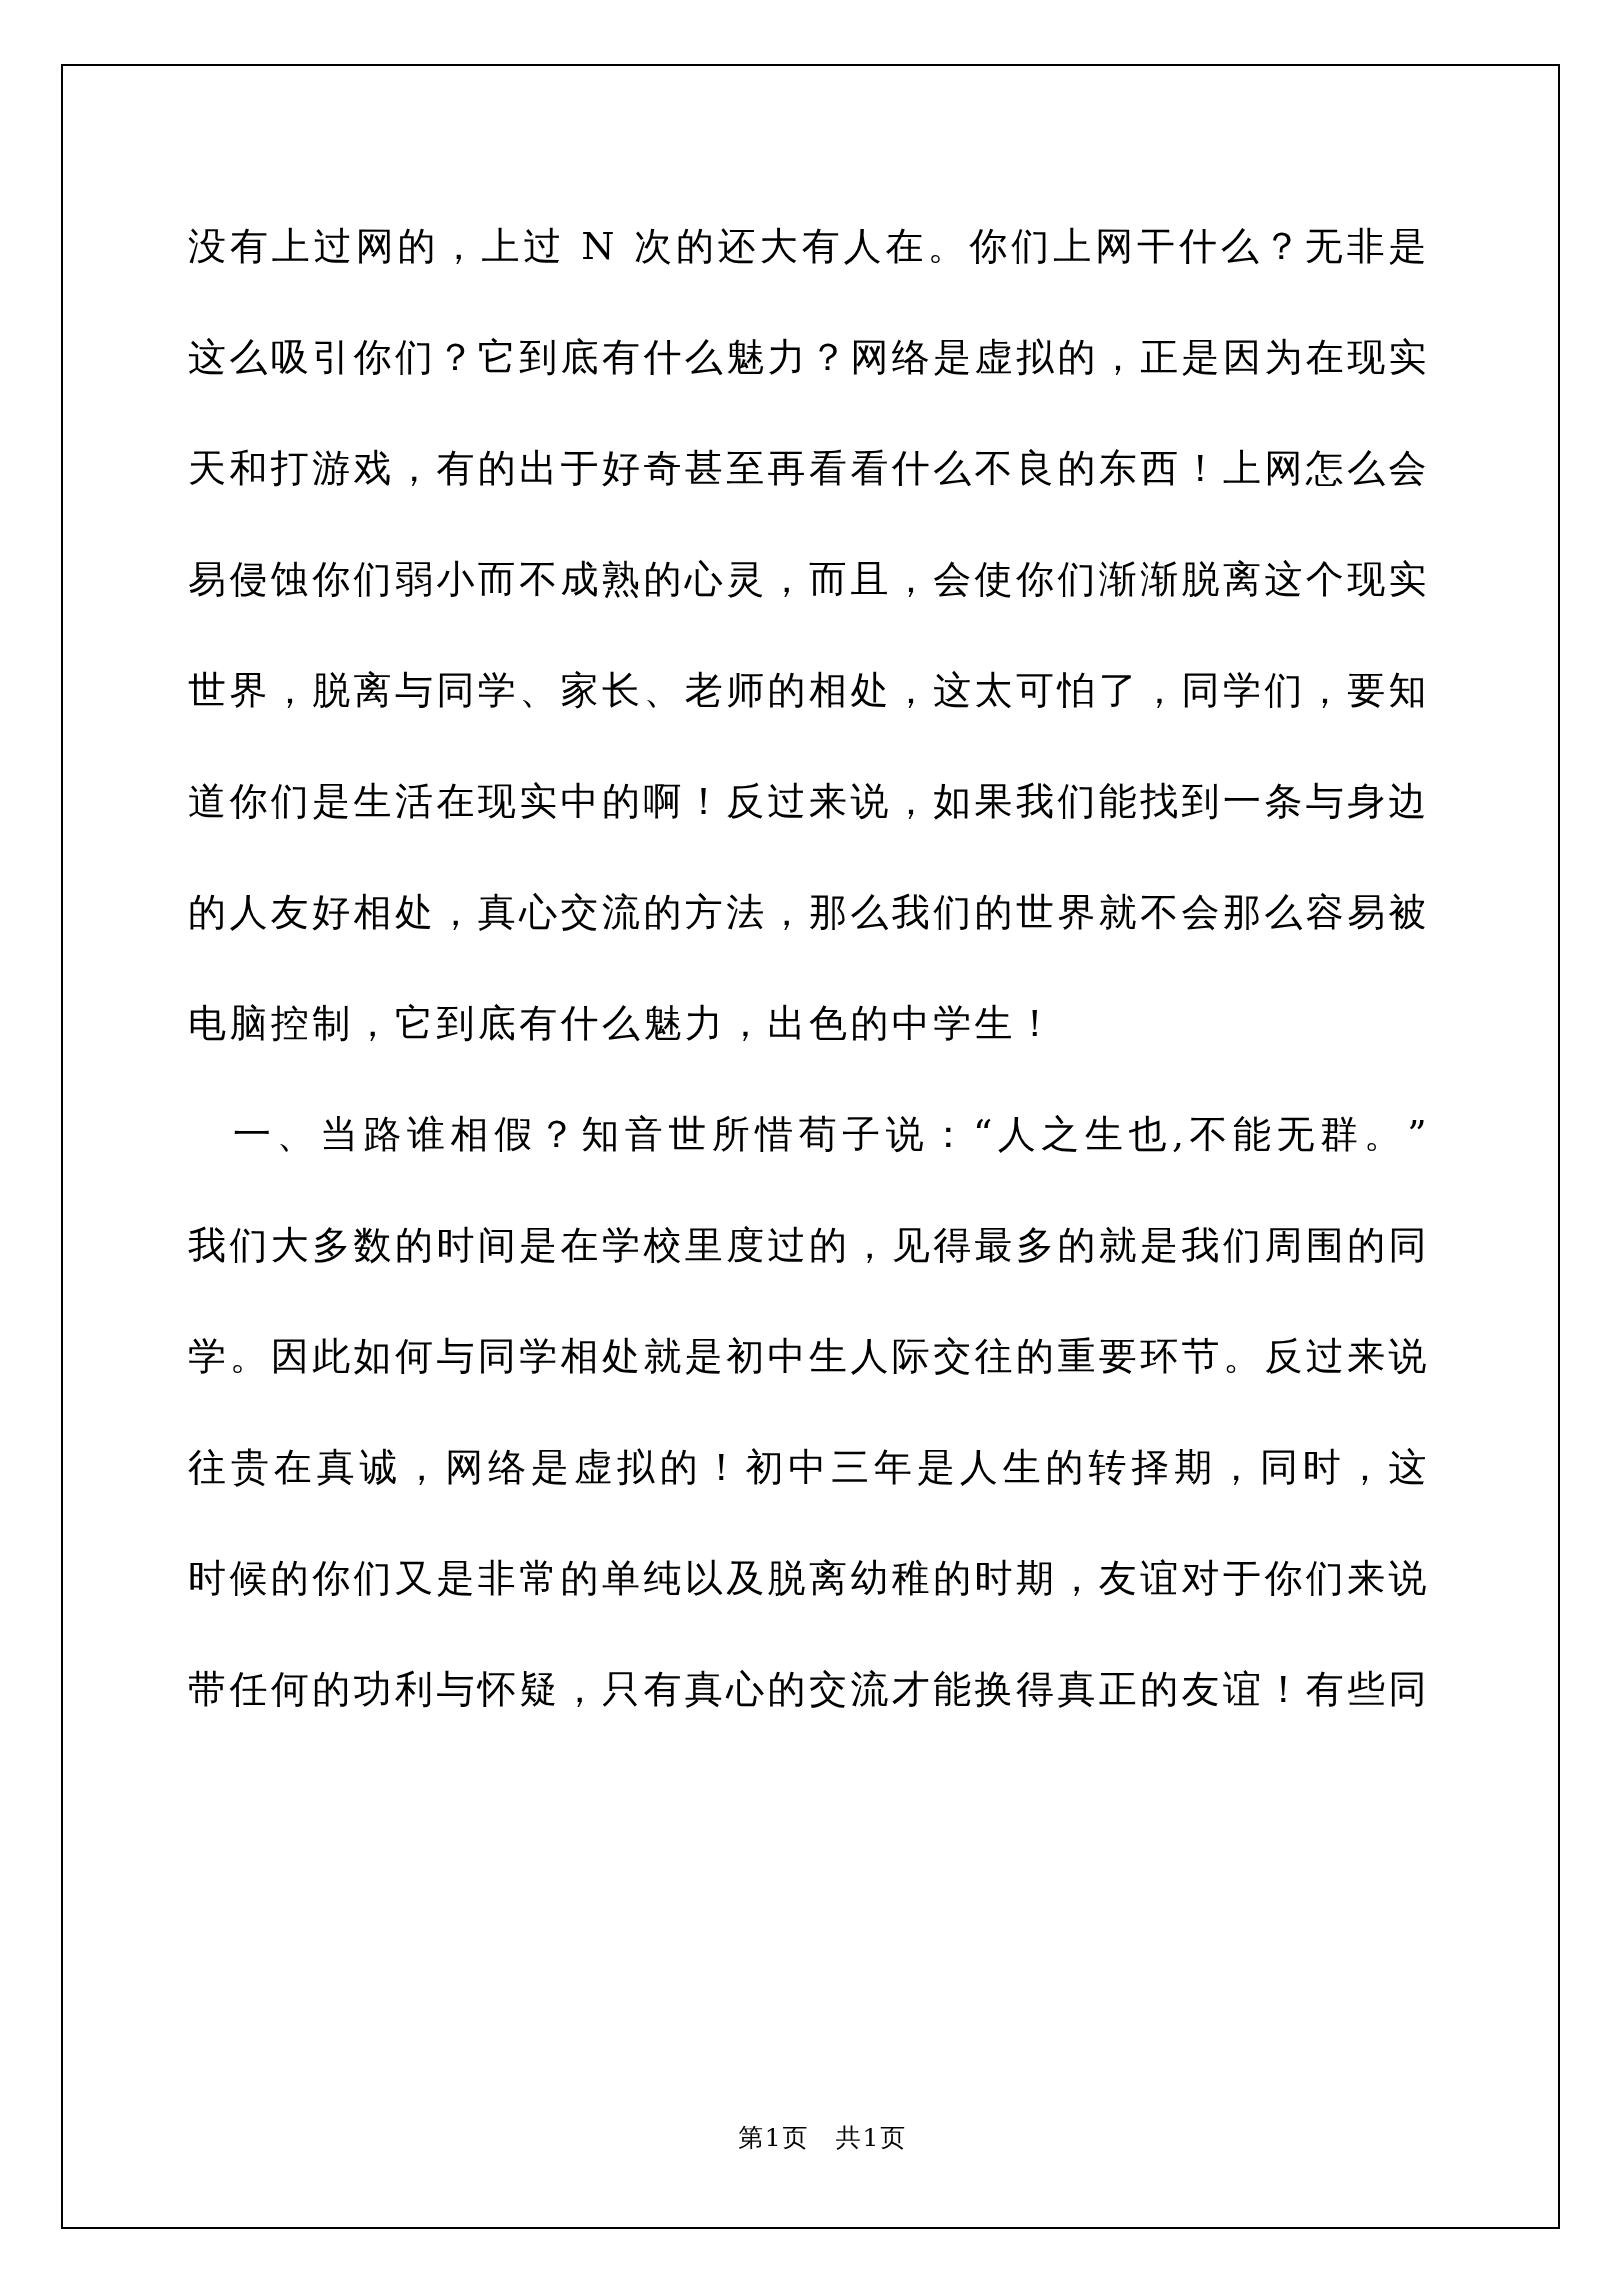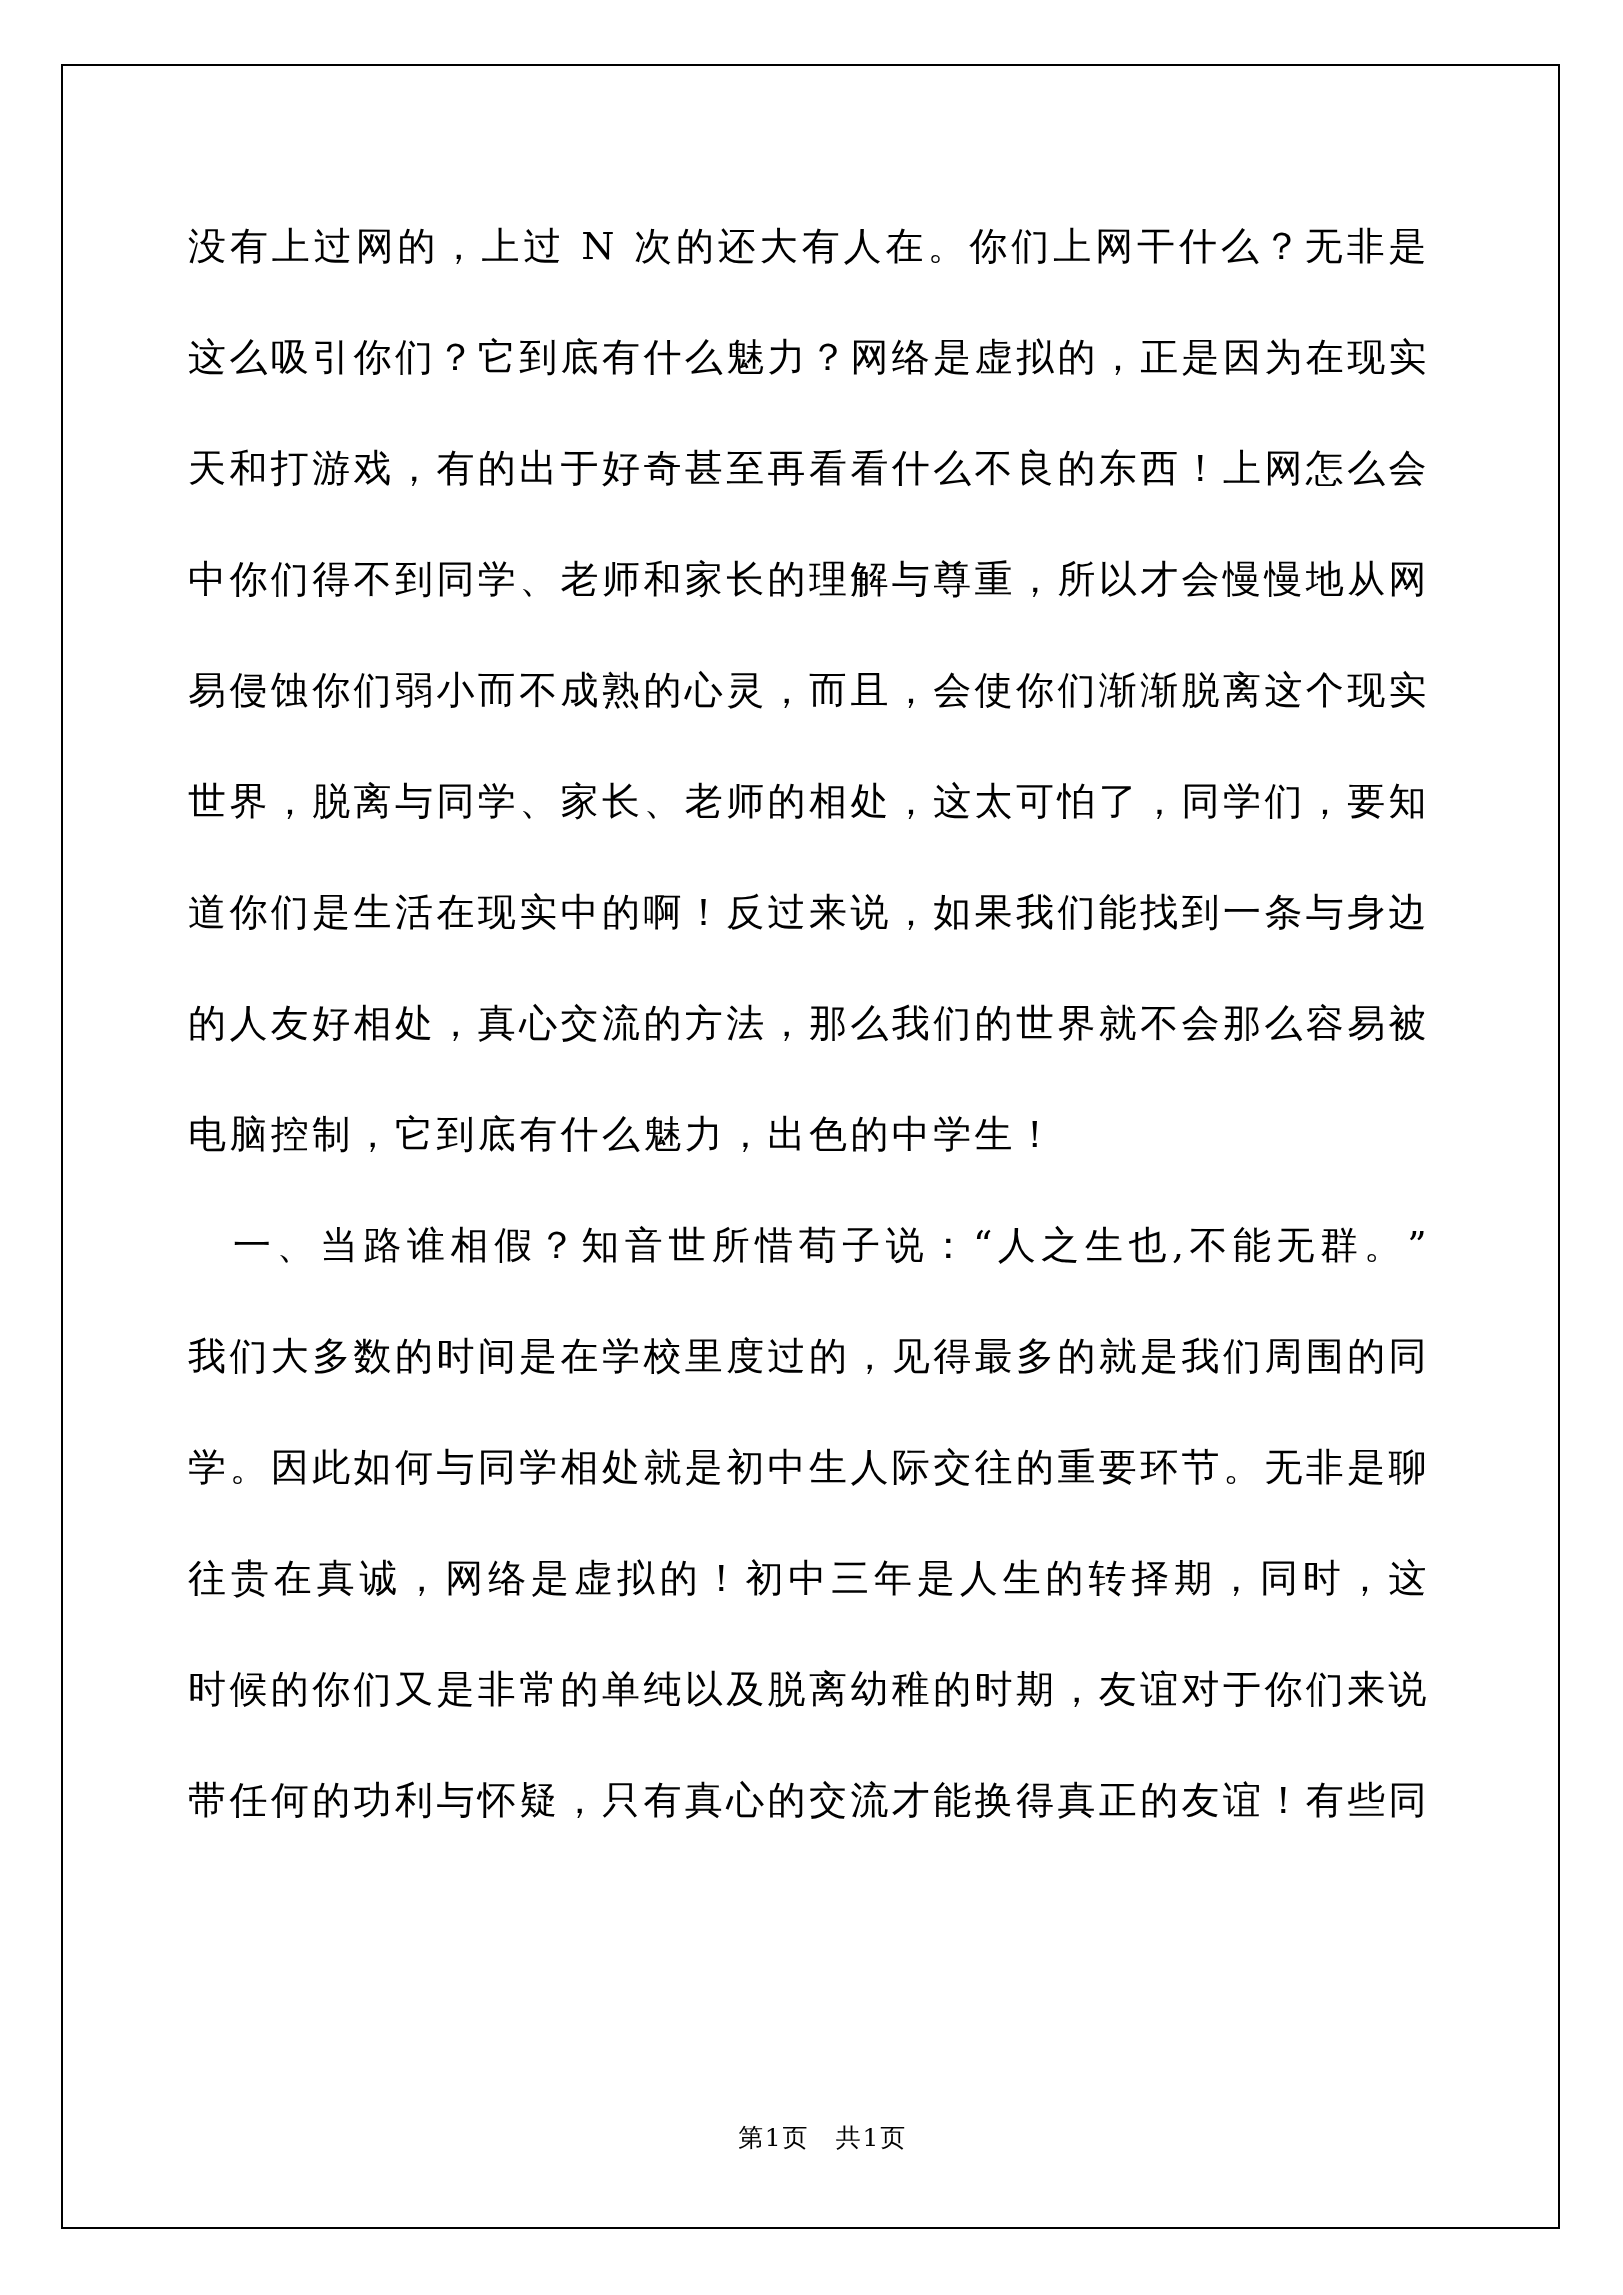--- a/index.html
+++ b/index.html
@@ -60,28 +60,27 @@
 </style>
 </head>
 <body>
 
 <div class="page-border"></div>
 
 <div class="text-body">
   <div class="line">没有上过网的，上过 N 次的还大有人在。你们上网干什么？无非是聊</div>
   <div class="line">这么吸引你们？它到底有什么魅力？网络是虚拟的，正是因为在现实</div>
   <div class="line">天和打游戏，有的出于好奇甚至再看看什么不良的东西！上网怎么会</div>
-  <div class="line">中你们得不到同学、老师和家长的理解与尊重，所以才会慢慢地从网</div>
   <div class="line">易侵蚀你们弱小而不成熟的心灵，而且，会使你们渐渐脱离这个现实</div>
   <div class="line">世界，脱离与同学、家长、老师的相处，这太可怕了，同学们，要知</div>
   <div class="line">道你们是生活在现实中的啊！反过来说，如果我们能找到一条与身边</div>
   <div class="line">的人友好相处，真心交流的方法，那么我们的世界就不会那么容易被</div>
   <div class="line para-end">电脑控制，它到底有什么魅力，出色的中学生！</div>
   <div class="line indent">一、当路谁相假？知音世所惜荀子说：“人之生也,不能无群。”</div>
   <div class="line">我们大多数的时间是在学校里度过的，见得最多的就是我们周围的同</div>
-  <div class="line">学。因此如何与同学相处就是初中生人际交往的重要环节。无非是聊</div>
+  <div class="line">学。因此如何与同学相处就是初中生人际交往的重要环节。反过来说</div>
   <div class="line">往贵在真诚，网络是虚拟的！初中三年是人生的转择期，同时，这</div>
   <div class="line">时候的你们又是非常的单纯以及脱离幼稚的时期，友谊对于你们来说</div>
   <div class="line">带任何的功利与怀疑，只有真心的交流才能换得真正的友谊！有些同</div>
 </div>
 
 <div class="page-footer">第1页　共1页</div>
 
 
 </body></html>

